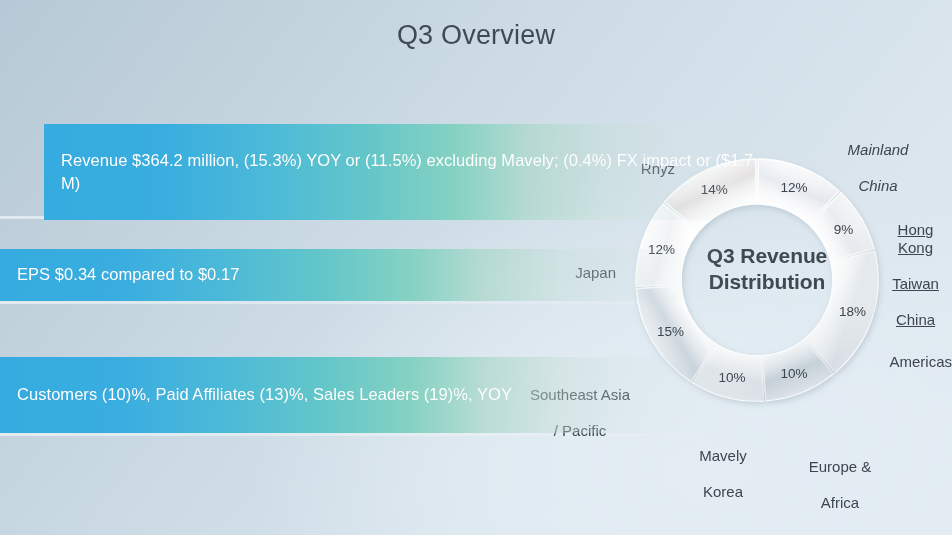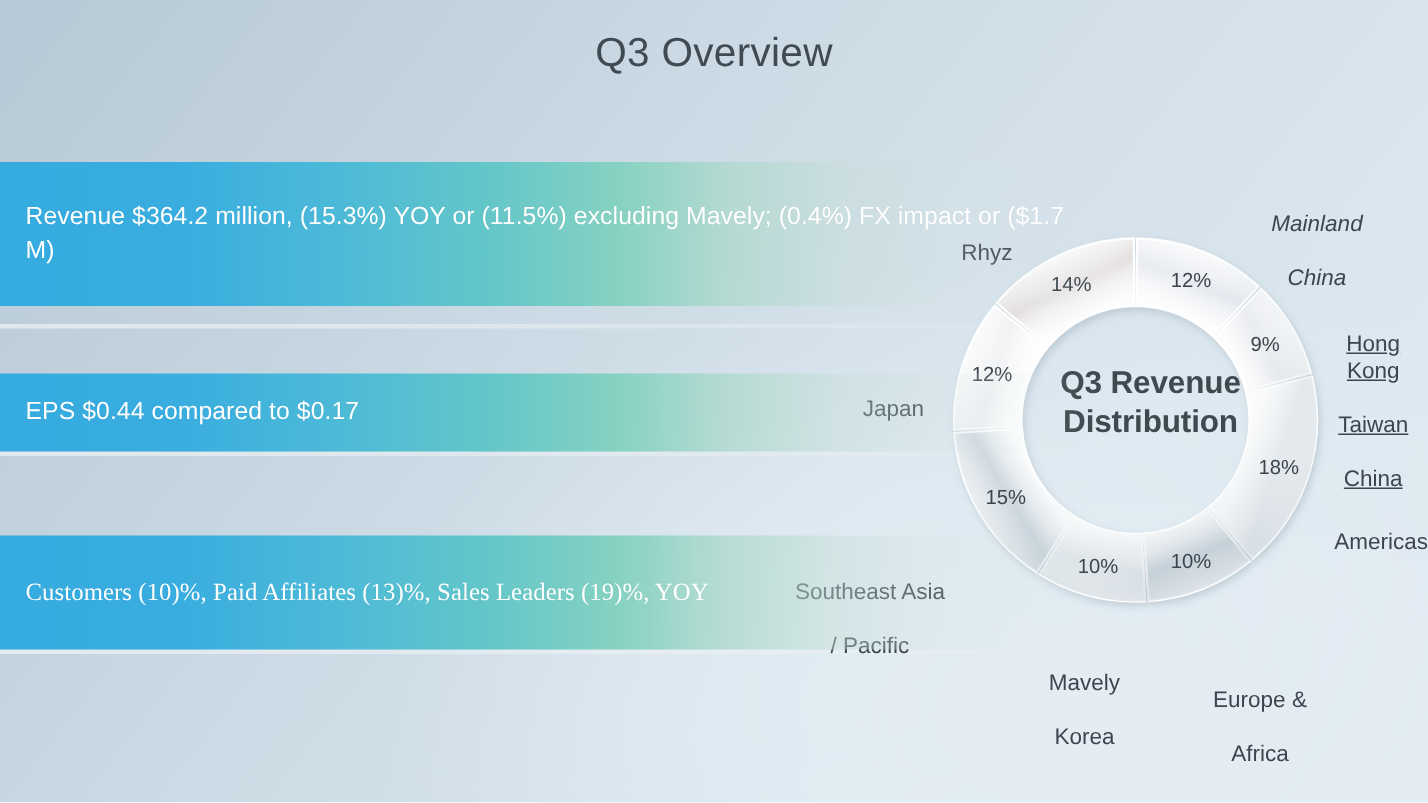--- a/index.html
+++ b/index.html
@@ -52,23 +52,23 @@
         #39ade0 16%,
         #4bb9d8 30%,
         #63c6c9 44%,
         #86d2c2 56%,
         rgba(171,216,203,0.72) 66%,
         rgba(196,222,214,0.42) 76%,
         rgba(210,227,226,0.18) 86%,
         rgba(215,229,232,0.0) 100%);
     z-index: 1;
   }
-  #bar1 { top: 108px;  height: 96px;  width: 735px; }
+  #bar1 { top: 124px;  height: 96px;  width: 735px; margin-left: 44px; }
   #bar2 { top: 249px;  height: 52px;  width: 735px; }
-  #bar3 { top: 357px;  height: 76px;  width: 735px; font-family: Liberation Serif, serif; }
+  #bar3 { top: 357px;  height: 76px;  width: 735px; }
 
   
   .bar-sep {
     position: absolute;
     left: 0;
     height: 3px;
     background: linear-gradient(90deg, rgba(255,255,255,.55) 0%, rgba(255,255,255,.33) 50%, rgba(255,255,255,0) 100%);
   }
   #sep1 { top: 216px; width: 735px; }
   #sep2 { top: 301px; width: 735px; }
@@ -124,21 +124,21 @@
 
   <div id="title">Q3 Overview</div>
 
   <div class="bar" id="bar1">
     <div class="bar-text">Revenue $364.2 million, (15.3%) YOY or (11.5%)
 excluding Mavely; (0.4%) FX impact or ($1.7 M)</div>
   </div>
   <div class="bar-sep" id="sep1"></div>
 
   <div class="bar" id="bar2">
-    <div class="bar-text">EPS $0.44 compared to $0.17</div>
+    <div class="bar-text">EPS $0.34 compared to $0.17</div>
   </div>
   <div class="bar-sep" id="sep2"></div>
 
   <div class="bar" id="bar3">
     <div class="bar-text">Customers (10)%, Paid Affiliates
 (13)%, Sales Leaders (19)%, YOY</div>
   </div>
   <div class="bar-sep" id="sep3"></div>
 
   <div id="donut-wrap">

